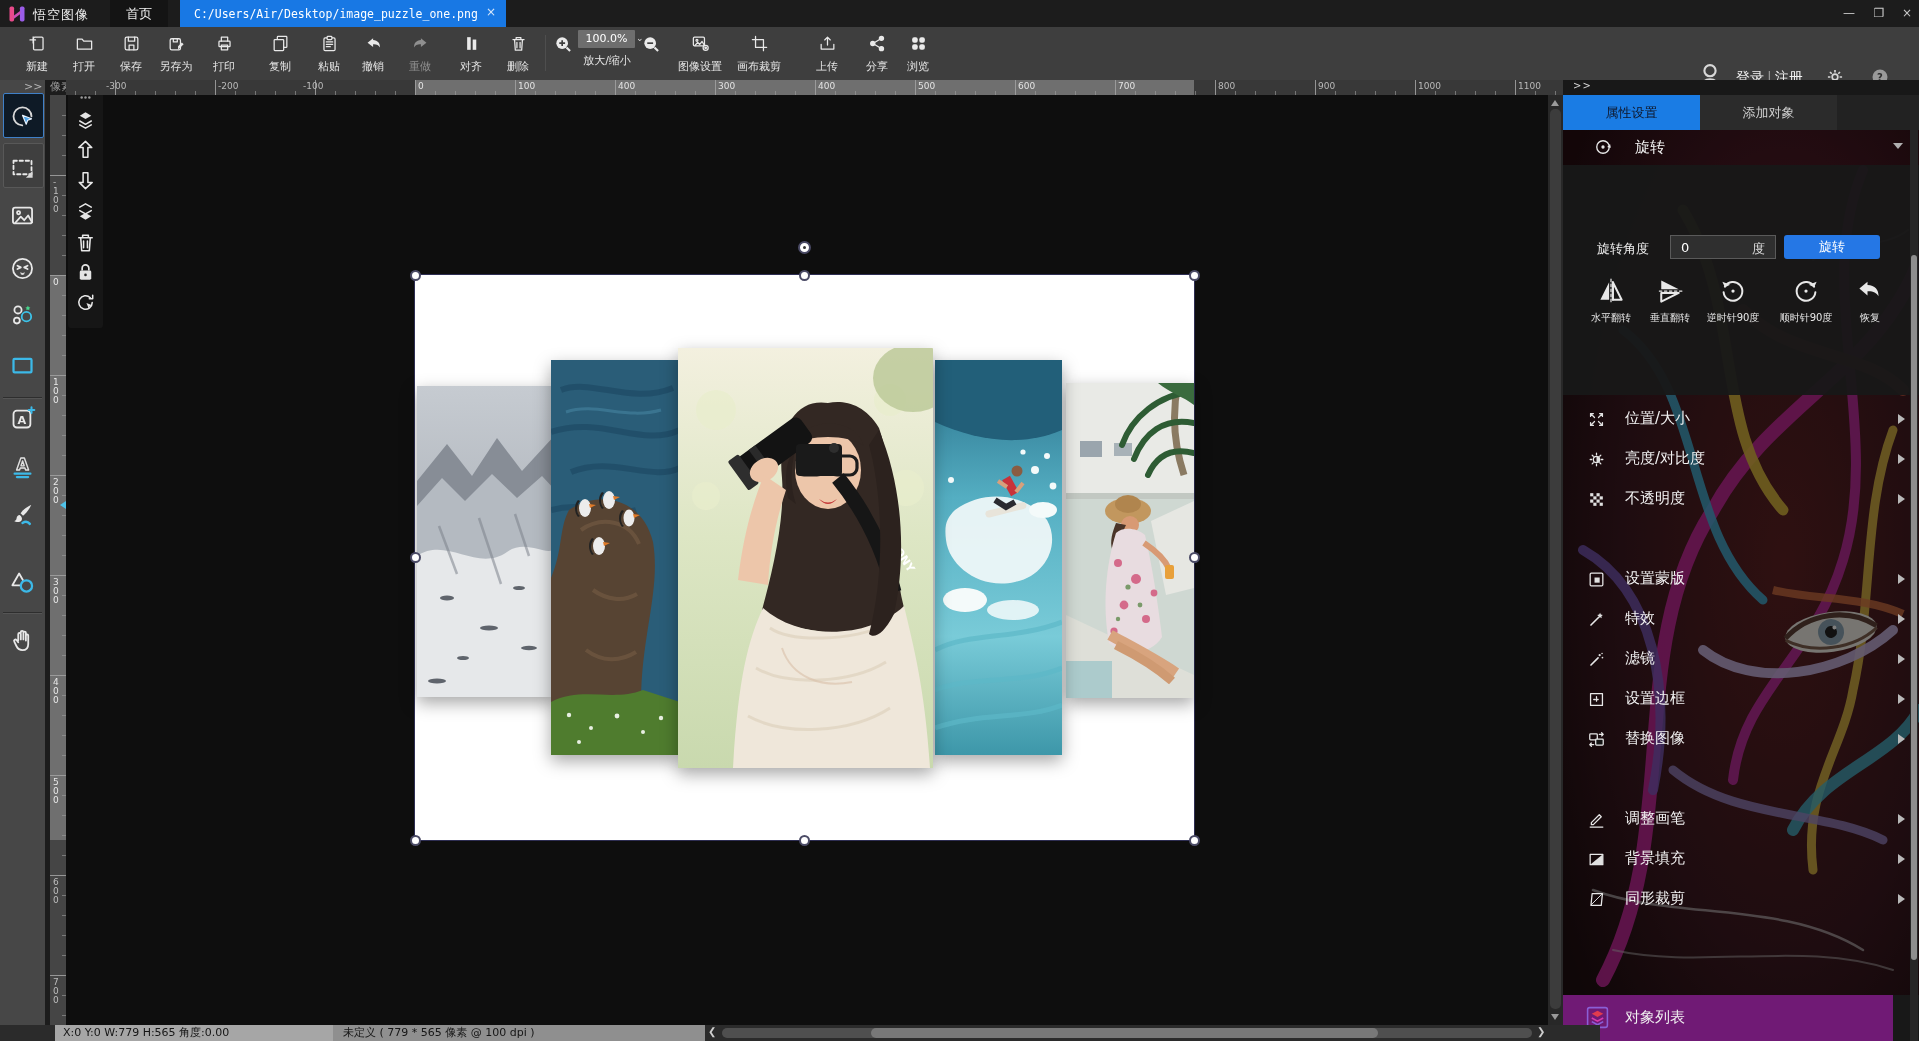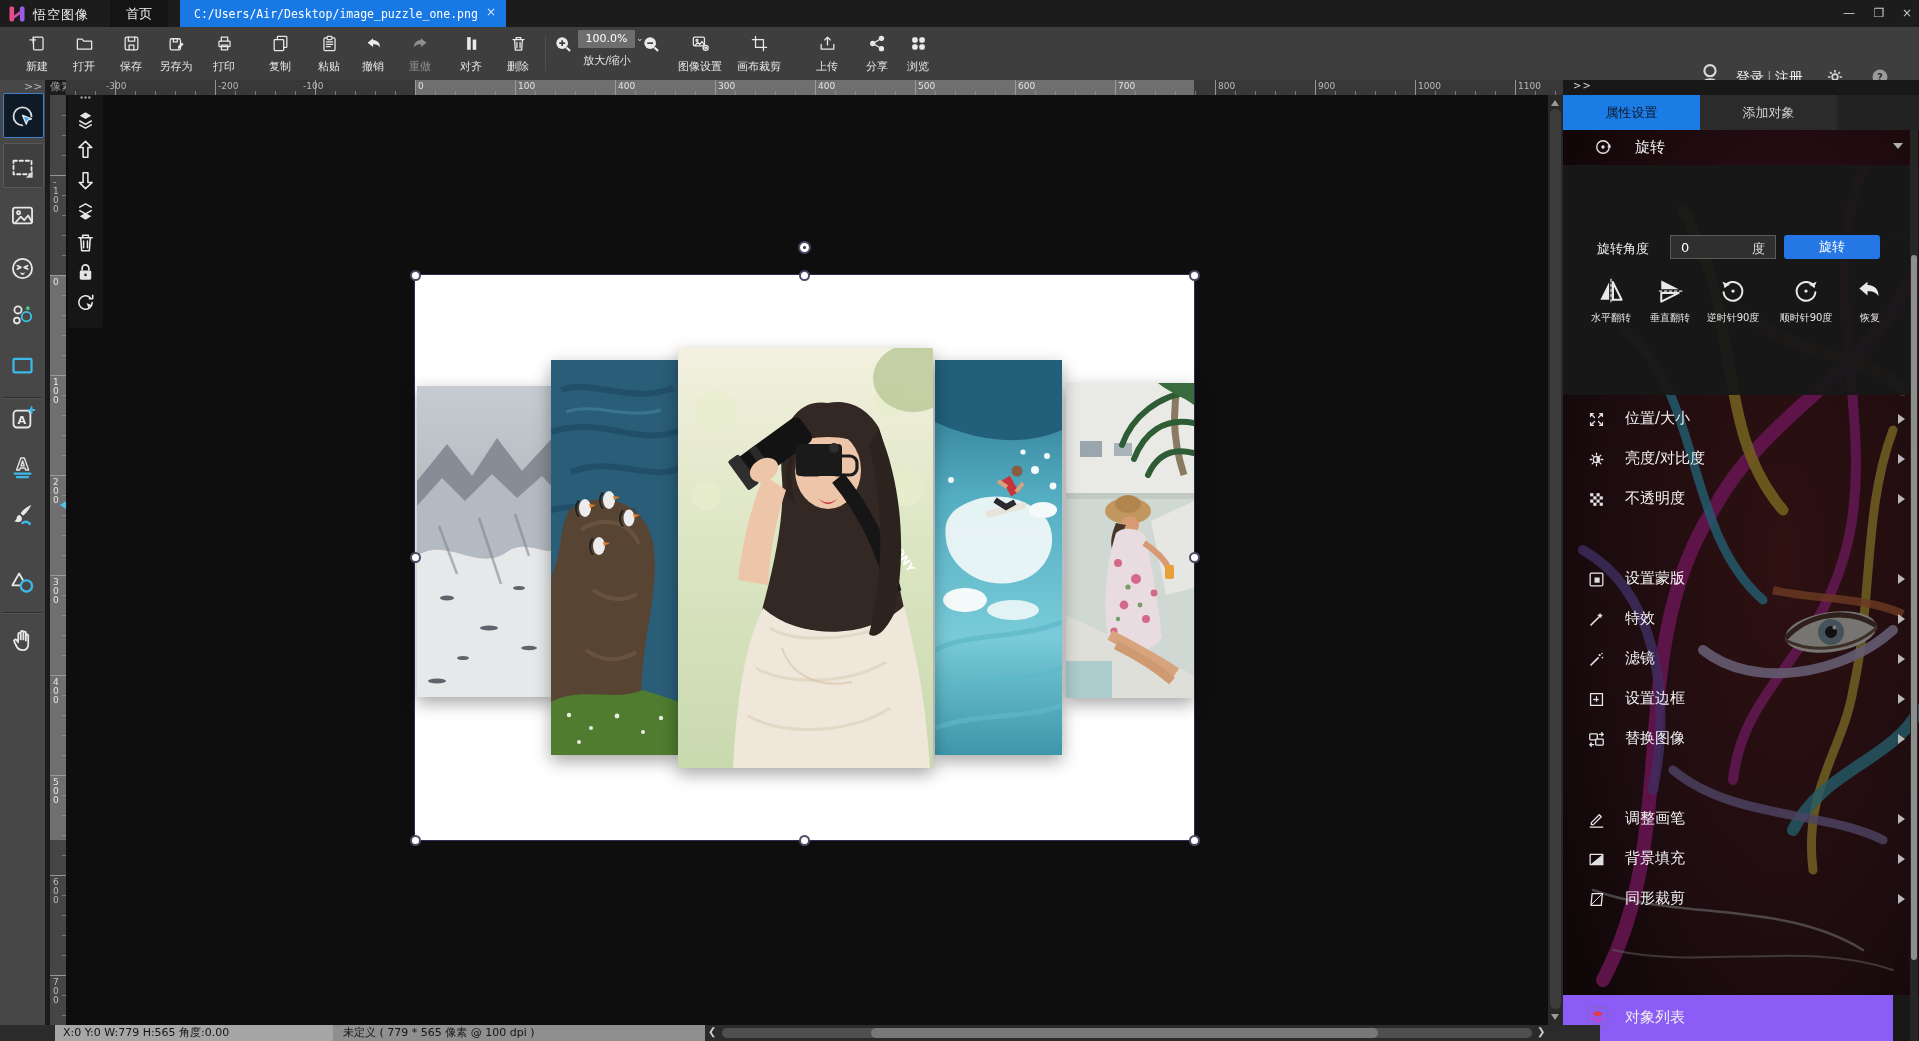--- a/index.html
+++ b/index.html
@@ -89,21 +89,21 @@
   #angleunit{position:absolute;right:10px;top:4px;font-size:13px;color:#ddd;}
   #rotatebtn{position:absolute;left:221px;top:0;width:96px;height:24px;background:#2577e5;border-radius:3px;
              color:#fff;font-size:13px;text-align:center;line-height:24px;}
   .flipbtn{position:absolute;top:196px;width:62px;text-align:center;}
   .flipbtn .ic{width:30px;height:30px;}
   .fliplabel{font-size:10px;color:#e8e8e8;margin-top:1px;white-space:nowrap;}
   .prow{position:absolute;left:0;width:356px;height:40px;}
   .prow .ic{position:absolute;left:24px;top:10px;width:19px;height:19px;}
   .prow .lbl{position:absolute;left:62px;top:9px;font-size:15px;color:#f2f2f2;}
   .prow .arr{position:absolute;right:14px;top:14px;width:0;height:0;border-top:5px solid transparent;border-bottom:5px solid transparent;border-left:7px solid #b9b9b9;}
-  #objbar{left:0;top:915px;width:330px;height:46px;background:#8b5cf6;}
+  #objbar{left:0;top:915px;width:330px;height:46px;background:#701a75;}
   #objbar .ic{position:absolute;left:22px;top:10px;width:25px;height:25px;}
   #objbar .lbl{position:absolute;left:62px;top:13px;font-size:15px;color:#f0f0f0;}
   #pscroll{left:347px;top:50px;width:8px;height:911px;background:#262626;}
   #pthumb{position:absolute;left:1px;top:125px;width:6px;height:705px;background:#8e8e8e;border-radius:3px;}
   
   #statusbar{left:0;top:1025px;width:1563px;height:16px;background:#2b2b2b;font-size:11px;padding-left:37px;}
   #seg1{left:55px;top:0;width:278px;height:16px;background:#a6a6a6;color:#151515;line-height:16px;padding-left:8px;box-sizing:border-box;}
   #seg2{left:333px;top:0;width:372px;height:16px;background:#8f8f8f;color:#151515;line-height:16px;padding-left:10px;box-sizing:border-box;}
   #hsleft{left:708px;top:1px;color:#cfcfcf;font-size:10px;}
   #hstrack{left:722px;top:3px;width:810px;height:10px;background:#4f4f4f;border-radius:5px;}

